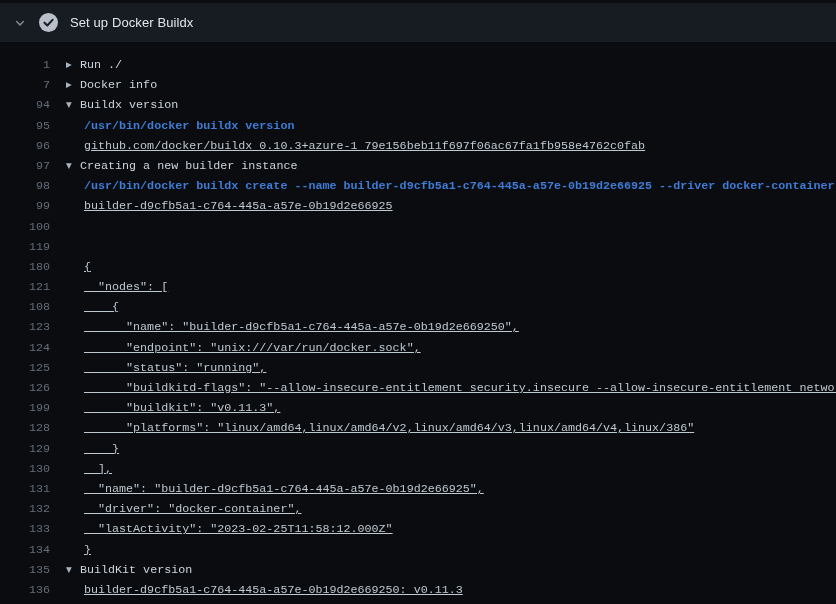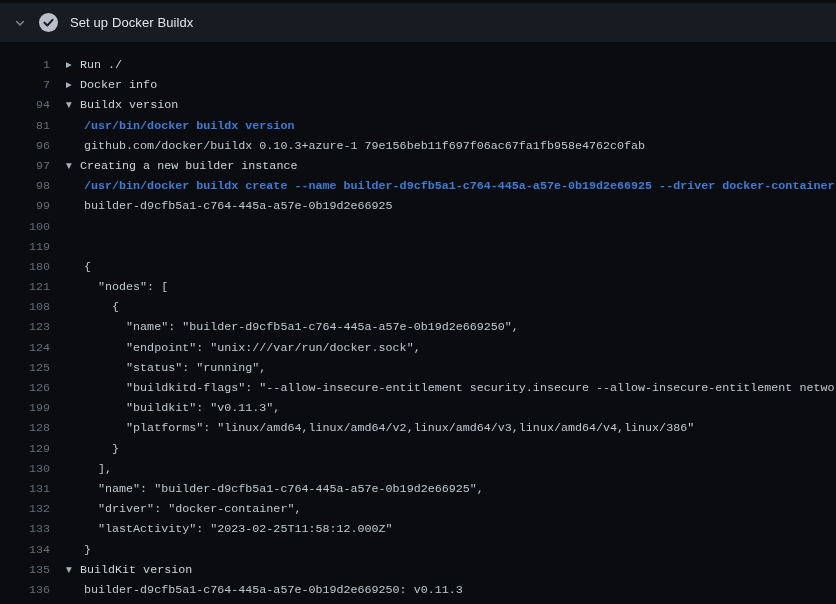--- a/index.html
+++ b/index.html
@@ -39,21 +39,21 @@
   .line { flex:none; margin-left:16px; white-space:pre; }
   .line.plain { padding-left:18px; }
   .caret {
     display:inline-block; width:14px;
     font-family:"DejaVu Sans",sans-serif;
     font-size:7.5px; color:#a8b3bd;
     vertical-align:1px;
   }
   .row.group { cursor:pointer; }
   .row.group .txt { color:#cdd5dd; }
-  .row.output .txt { color:#bfc9d2; }
+  .row.output .txt { color:#bfc9d2;text-decoration:underline; }
   .row.command .txt { color:#3e7cd6; font-weight:bold; }
 </style>
 </head>
 <body>
 
 <div class="stage">
 
   <div class="step-header">
     <span class="chev-box">
       <svg width="12" height="12" viewBox="0 0 16 16">
@@ -76,21 +76,21 @@
   </div>
       <div class="row group">
     <span class="num">7</span>
     <span class="line"><span class="caret">▶</span><span class="txt">Docker info</span></span>
   </div>
       <div class="row group">
     <span class="num">94</span>
     <span class="line"><span class="caret">▼</span><span class="txt">Buildx version</span></span>
   </div>
       <div class="row command">
-    <span class="num">81</span>
+    <span class="num">95</span>
     <span class="line plain"><span class="txt">/usr/bin/docker buildx version</span></span>
   </div>
       <div class="row output">
     <span class="num">96</span>
     <span class="line plain"><span class="txt">github.com/docker/buildx 0.10.3+azure-1 79e156beb11f697f06ac67fa1fb958e4762c0fab</span></span>
   </div>
       <div class="row group">
     <span class="num">97</span>
     <span class="line"><span class="caret">▼</span><span class="txt">Creating a new builder instance</span></span>
   </div>

